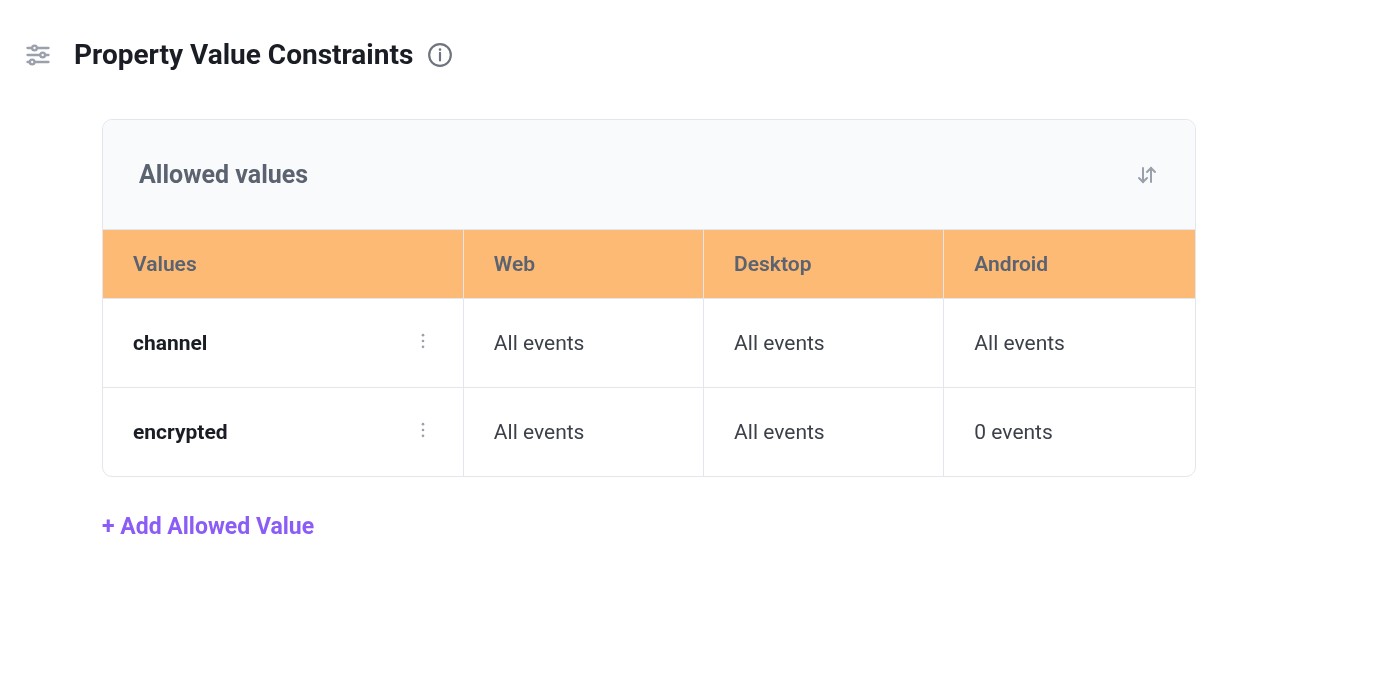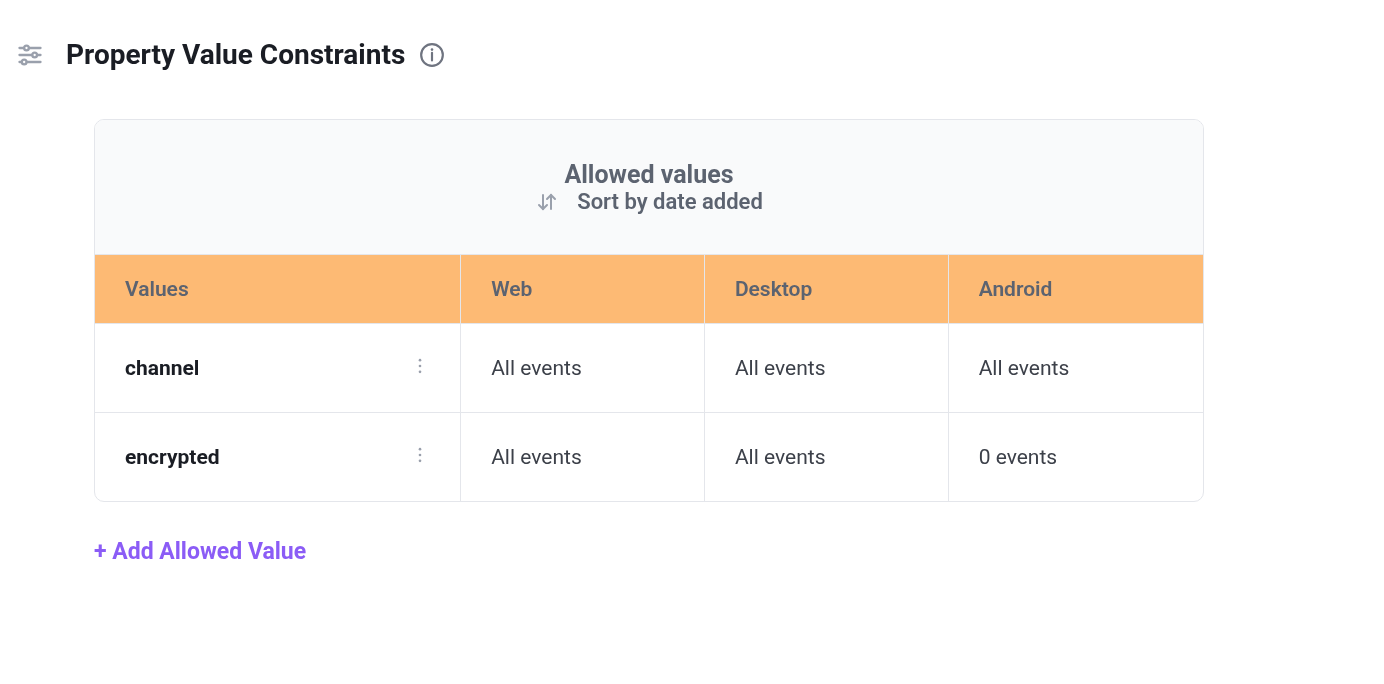--- a/index.html
+++ b/index.html
@@ -4,21 +4,21 @@
 <style>
   * { box-sizing: border-box; }
   body {
     margin: 0;
     padding: 0;
     font-family: -apple-system, BlinkMacSystemFont, "Segoe UI", Roboto, Helvetica, Arial, sans-serif;
     background: #fff;
     color: #1a1d24;
   }
   .page {
-    padding: 38px 16px;
+    padding: 38px 24px;
     width: 1220px;
     min-height: 684px;
   }
   .header-row {
     display: flex;
     align-items: center;
     gap: 22px;
     margin-bottom: 48px;
   }
   .sliders-icon {
@@ -52,21 +52,20 @@
     border: 1px solid #e4e6eb;
     border-radius: 10px;
     overflow: hidden;
   }
   .card-head {
     background: #f9fafb;
     padding: 40px 36px;
     display: flex;
     align-items: center;
     justify-content: space-between;
-    flex-direction: column;
   }
   .card-title {
     font-size: 25px;
     font-weight: 700;
     color: #5c6370;
   }
   .sort-group {
     display: flex;
     align-items: center;
     gap: 18px;
@@ -172,21 +171,20 @@
         <span class="card-title">Allowed values</span>
         <div class="sort-group">
           <span class="sort-icon">
             <svg viewBox="0 0 24 24" fill="none" stroke="currentColor" stroke-width="2" stroke-linecap="round">
               <line x1="8" y1="5" x2="8" y2="19"></line>
               <polyline points="4 15 8 19 12 15" fill="none"></polyline>
               <line x1="16" y1="19" x2="16" y2="5"></line>
               <polyline points="12 9 16 5 20 9" fill="none"></polyline>
             </svg>
           </span>
-          <span>Sort by date added</span>
         </div>
       </div>
 
       <table>
         <thead>
           <tr>
             <th class="col-values">Values</th>
             <th class="col-web">Web</th>
             <th class="col-android">Desktop</th>
             <th class="col-desktop">Android</th>

